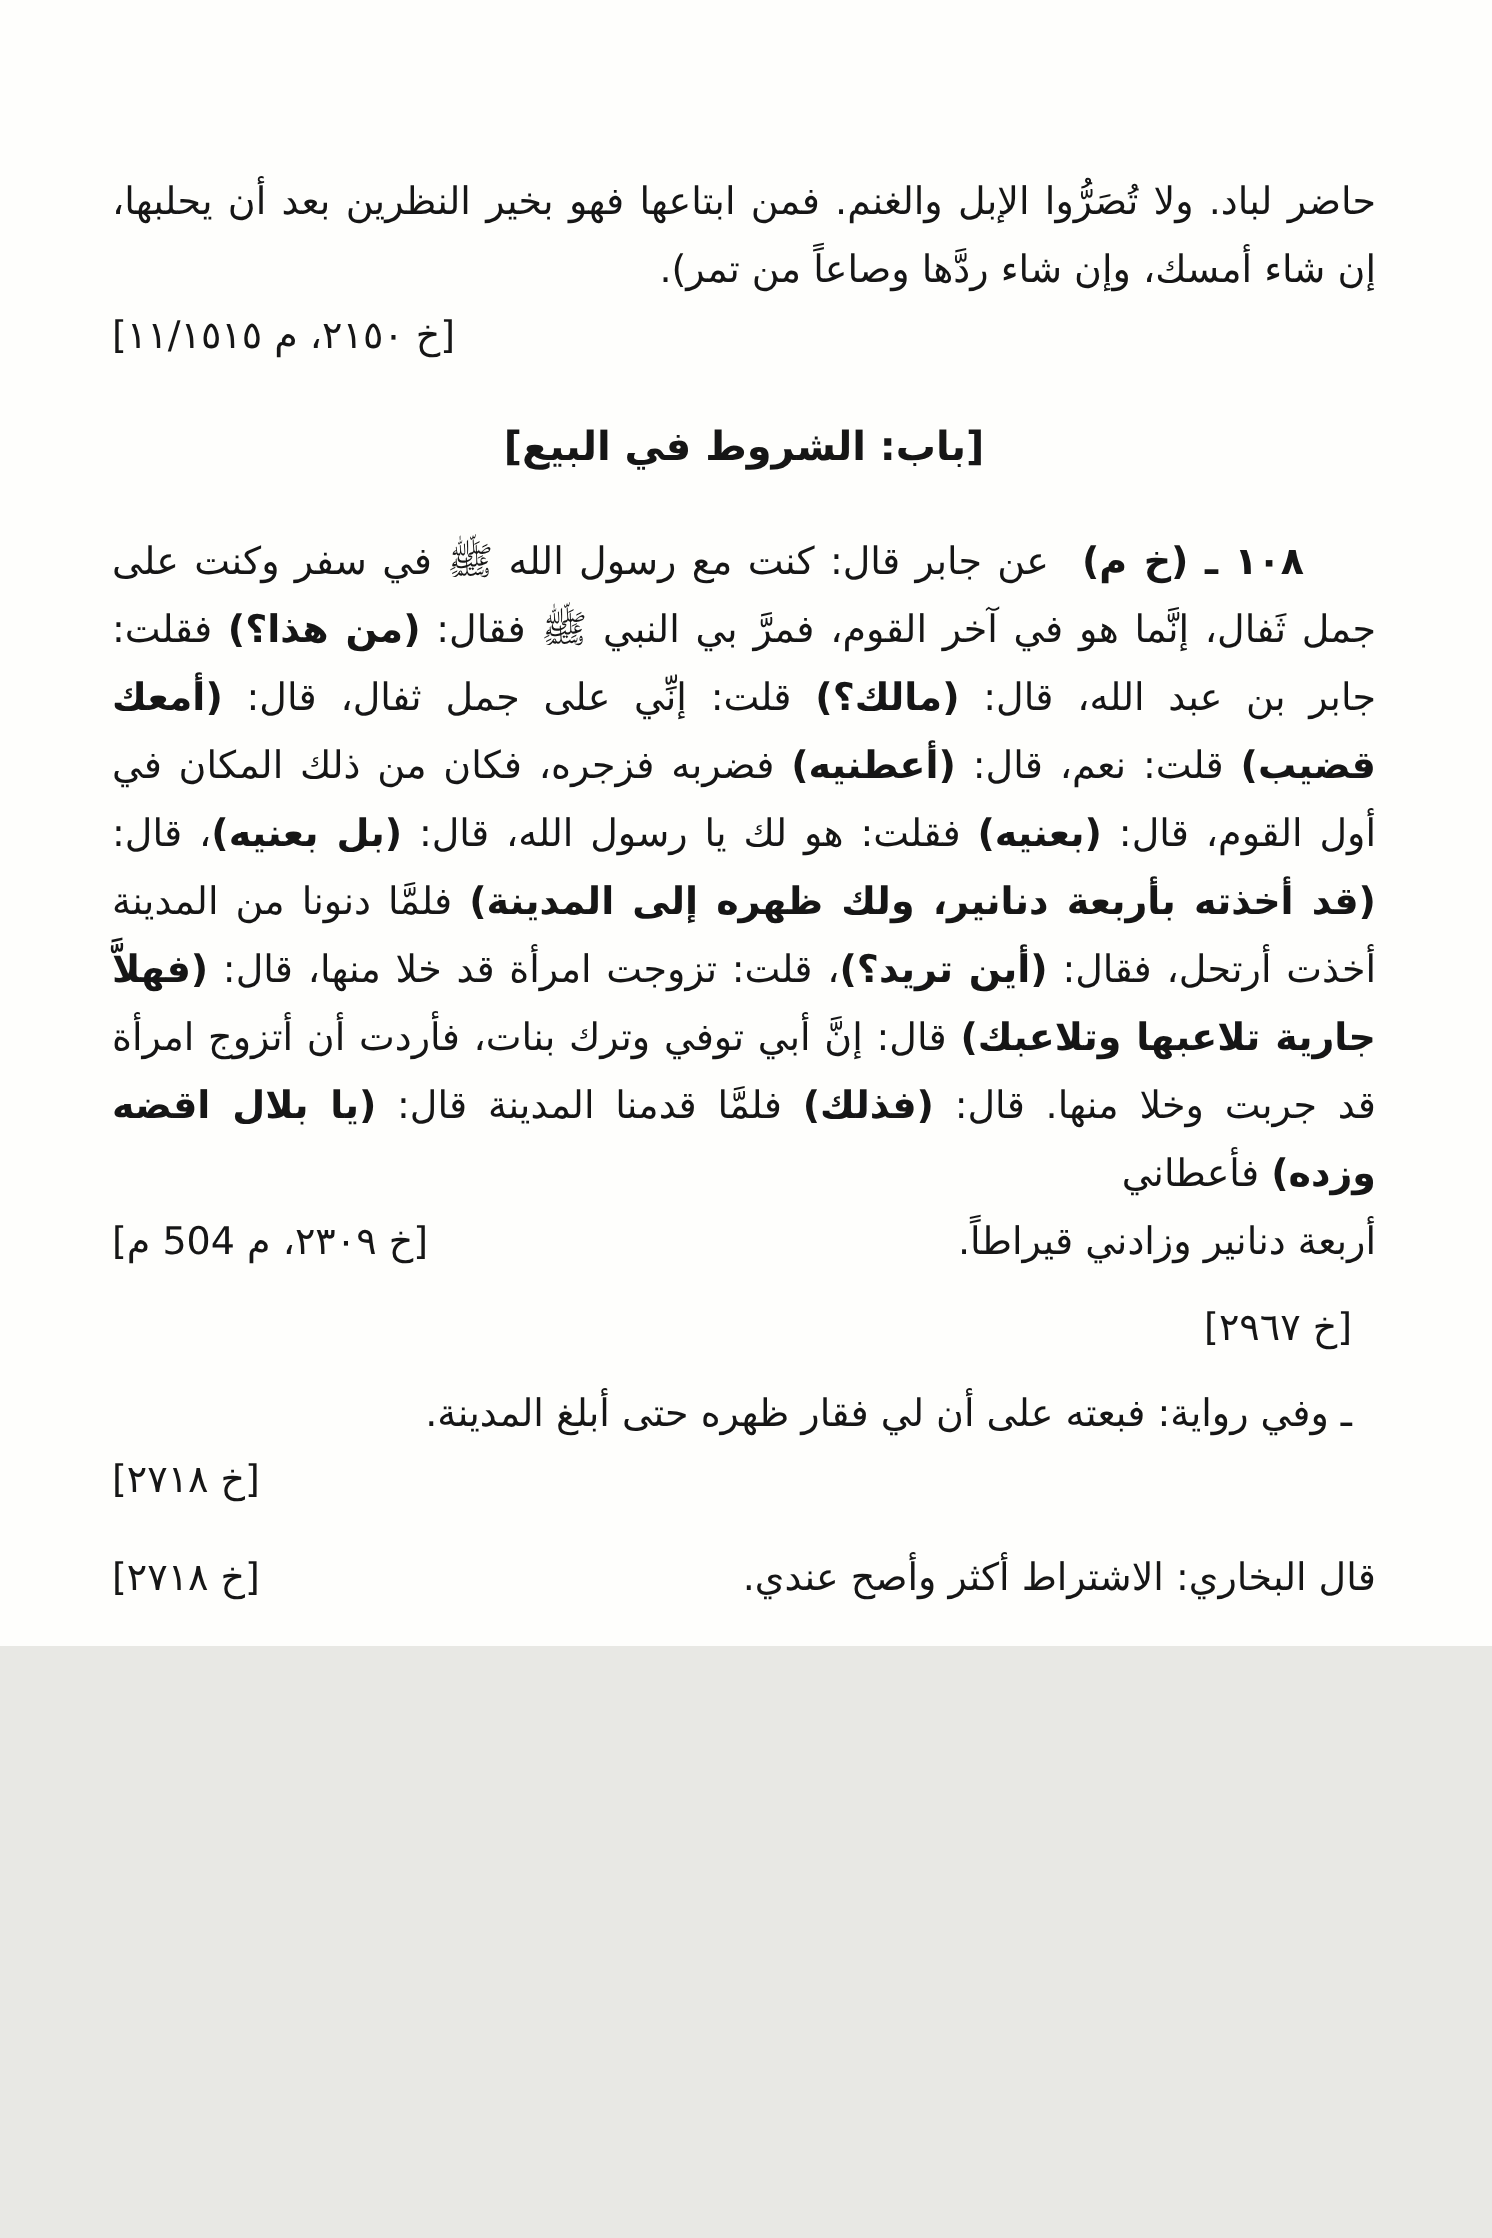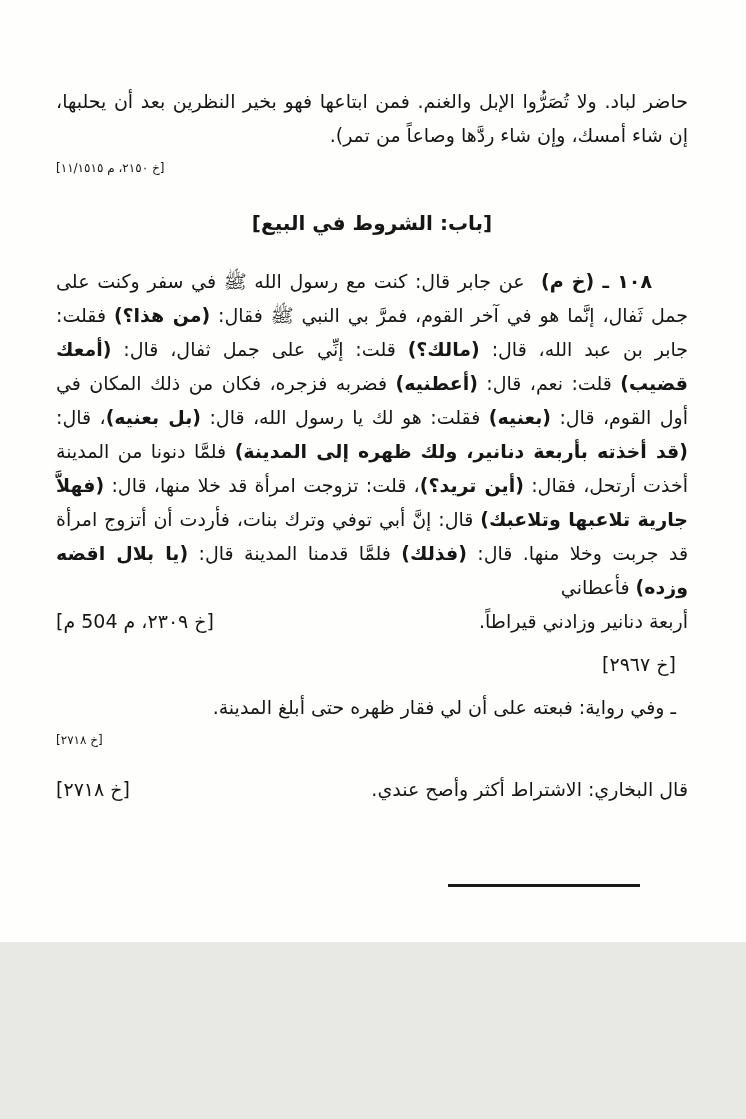--- a/index.html
+++ b/index.html
@@ -3,21 +3,21 @@
 <meta charset="utf-8">
 <style>
   html, body {
     margin: 0;
     padding: 0;
     background: #e8e8e4;
   }
   .page {
     position: relative;
     width: 746px;
-    height: 942px;
+    height: 823px;
     margin: 0 auto;
     background: #fefefc;
     color: #161616;
     font-family: "DejaVu Sans", sans-serif;
     direction: rtl;
     overflow: hidden;
   }
   .content {
     position: absolute;
     top: 84px;
@@ -25,21 +25,21 @@
     left: 56px;
     font-size: 19px;
     line-height: 34px;
     text-align: justify;
   }
   p { margin: 0; }
   .bold { font-weight: bold; }
   .ref-line {
     text-align: left;
     direction: rtl;
-    font-size: 12px;
+    font-size: 19px;
     line-height: 32px;
   }
   .chapter {
     margin: 22px 0 0 0;
     text-align: center;
     font-size: 20px;
     font-weight: bold;
     line-height: 34px;
   }
   .hadith-para {

